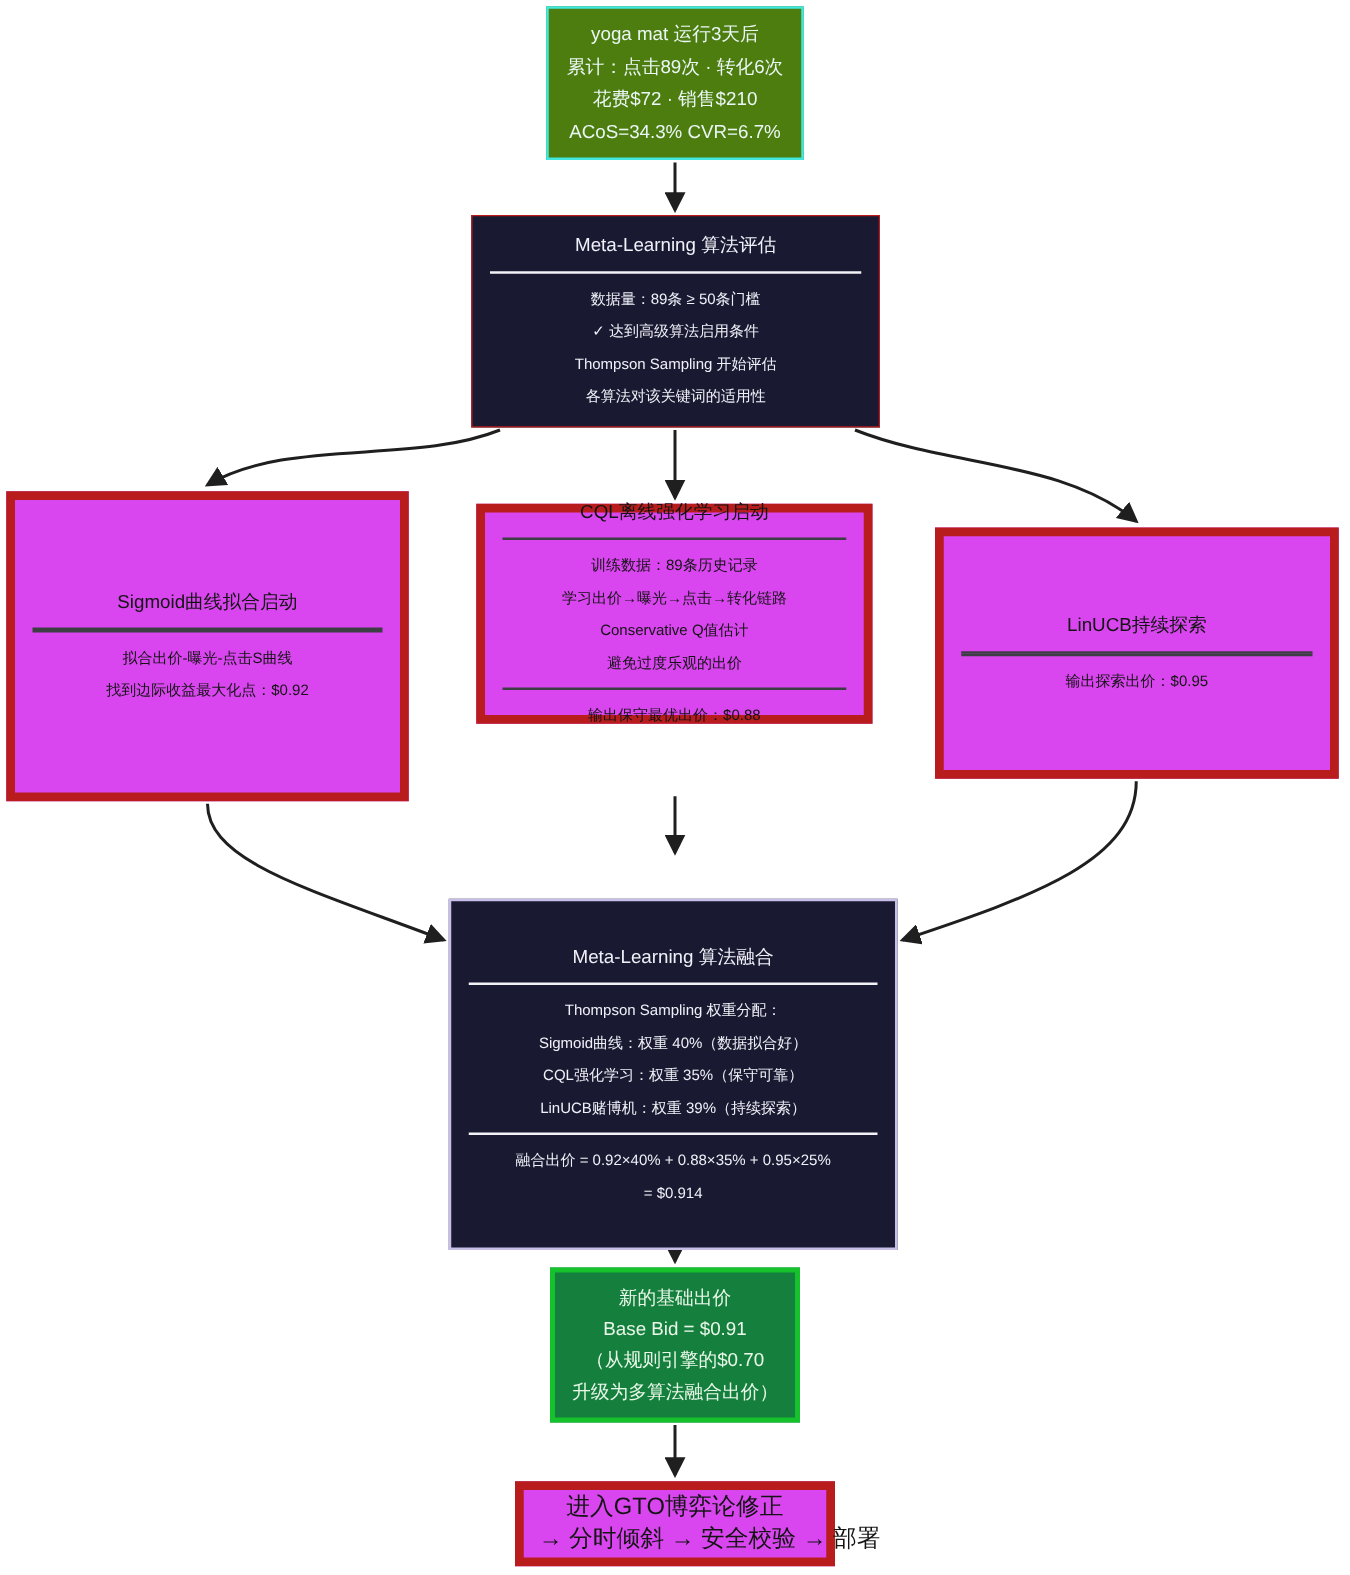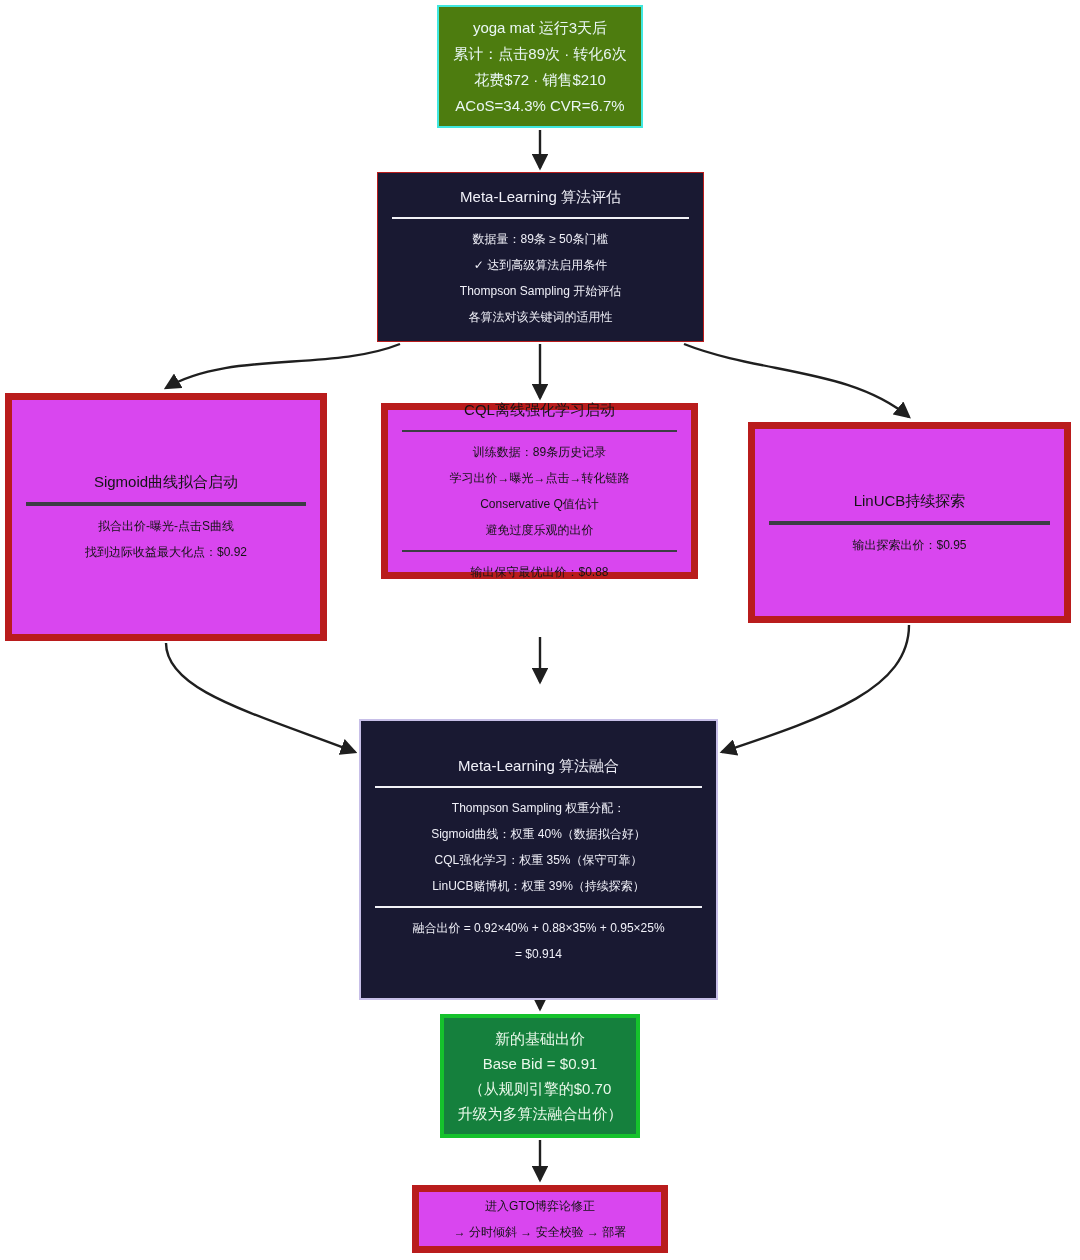--- a/index.html
+++ b/index.html
@@ -72,21 +72,21 @@
   }
   .light .divider { border-top: 2px solid #3d3d44; margin: 0 14px; }
 
   .n-sigmoid { left: 5px; top: 393px; width: 322px; height: 248px; }
   .n-cql     { left: 381px; top: 403px; width: 317px; height: 176px; }
   .n-linucb  { left: 748px; top: 422px; width: 323px; height: 201px; }
   .n-gto {
     left: 412px; top: 1185px; width: 256px; height: 68px;
     justify-content: center;
   }
-  .n-gto .body-line { font-size: 12px; line-height: 26px; }
+  .n-gto .body-line { font-size: 19px; line-height: 26px; }
 
   
   .n-basebid {
     left: 440px; top: 1014px; width: 200px; height: 124px;
     background: #15803d;
     border: 4px solid #15c22c;
     color: #eaf8ea;
     justify-content: center;
   }
   .n-basebid .body-line { font-size: 15px; line-height: 25px; }

